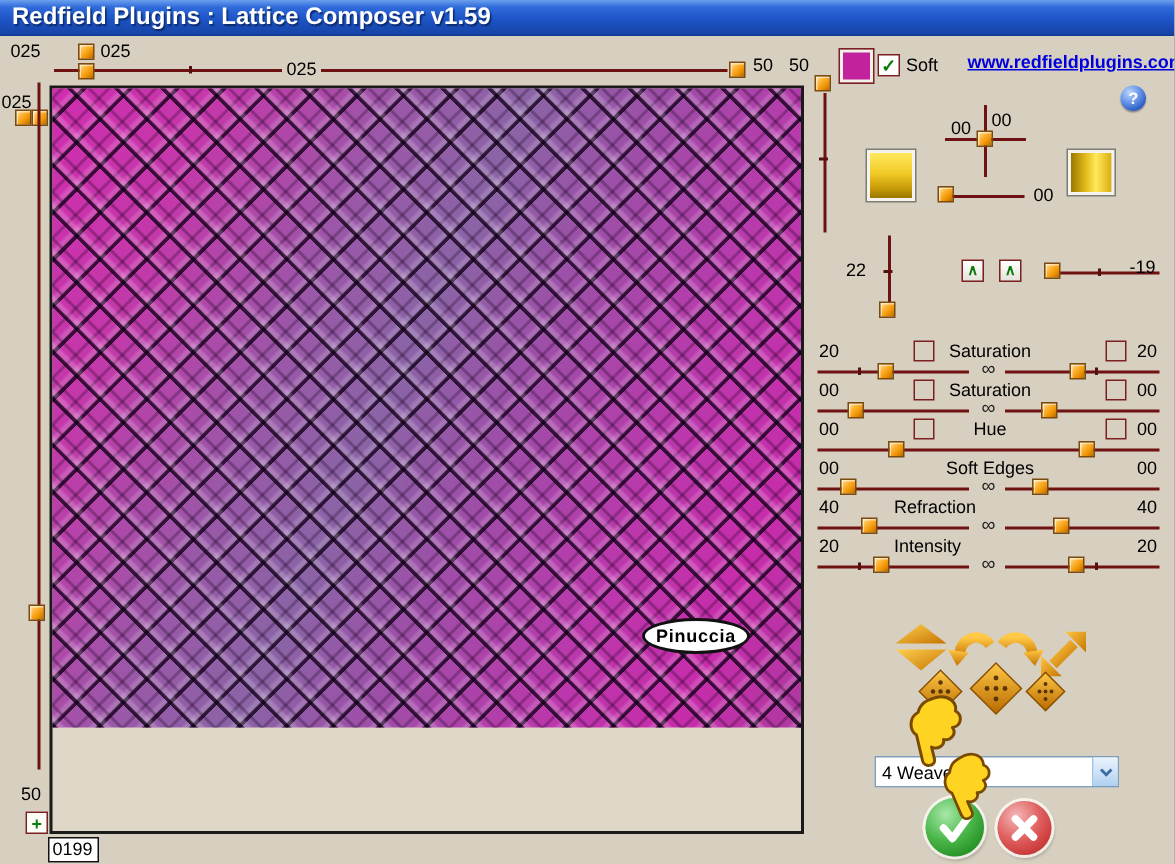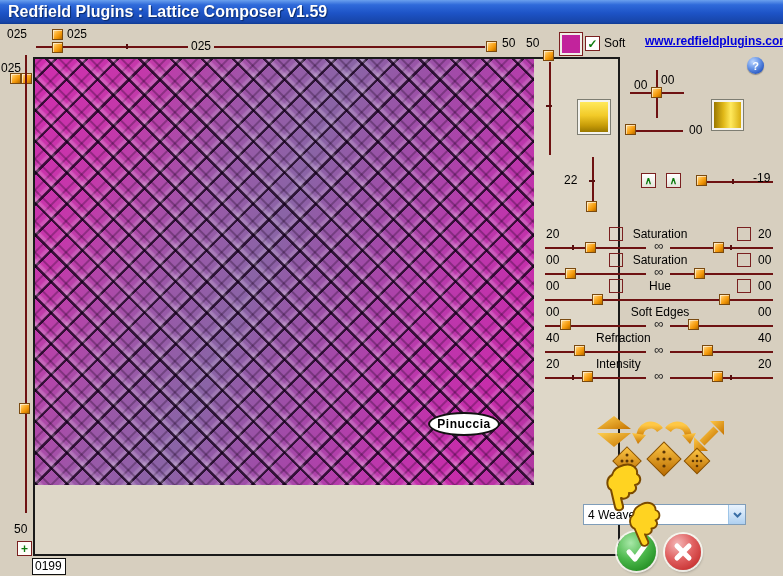--- a/index.html
+++ b/index.html
@@ -13,21 +13,21 @@
   .abs{position:absolute;}
   .lbl{position:absolute;font-size:12px;line-height:13px;color:#000;white-space:nowrap;}
   .handle{position:absolute;width:11px;height:11px;border:1px solid #7a4a10;
           background:linear-gradient(135deg,#ffe2a0 0%,#fdb233 38%,#ef9304 68%,#b36a00 100%);
           box-shadow:inset 1px 1px 0 rgba(255,255,255,.55);}
   .htrack{position:absolute;height:2px;background:#6e1212;}
   .vtrack{position:absolute;width:2px;background:#6e1212;}
   .tick{position:absolute;width:2px;height:5px;background:#571010;}
   .cb{position:absolute;width:14px;height:14px;border:1px solid #7a2020;
       background:linear-gradient(135deg,#ffffff 0%,#ececе4 55%,#cfcfc4 100%);}
-  .frame{position:absolute;left:33px;top:57px;width:587px;height:499px;border:2px solid #1a1a1a;background:#ded7c8;padding-left:28px;}
+  .frame{position:absolute;left:33px;top:57px;width:503px;height:499px;border:2px solid #1a1a1a;background:#ded7c8;padding-left:28px;}
   .pattern{position:absolute;left:0;top:0;width:499px;height:426px;
     background:
       repeating-linear-gradient(45deg, rgba(18,0,24,.78) 0 2px, rgba(255,255,255,.20) 3px 5px, rgba(255,255,255,0) 7px 9px, rgba(25,0,30,.30) 10px 11px, rgba(0,0,0,0) 12px 22px),
       repeating-linear-gradient(-45deg, rgba(18,0,24,.78) 0 2px, rgba(255,255,255,.16) 3px 5px, rgba(255,255,255,0) 7px 10px, rgba(25,0,30,.28) 11px 12px, rgba(0,0,0,0) 13px 22px),
       linear-gradient(115deg,#d02dae 0%,#c438aa 16%,#9a58a8 34%,#8a64a6 46%,#a04ca8 60%,#bb38ac 75%,#c72caa 88%,#ad3aa0 100%);}
   .watermark{position:absolute;left:393px;top:353px;width:72px;height:24px;background:#fff;
              border:2px solid #111;border-radius:50%;display:flex;align-items:center;justify-content:center;
              font-weight:bold;font-size:12px;letter-spacing:.5px;}
   .swatch{position:absolute;border:2px solid #f4f3ee;outline:1px solid #7d7d72;}
   .chevbtn{position:absolute;width:15px;height:15px;border:1px solid #7a2020;

